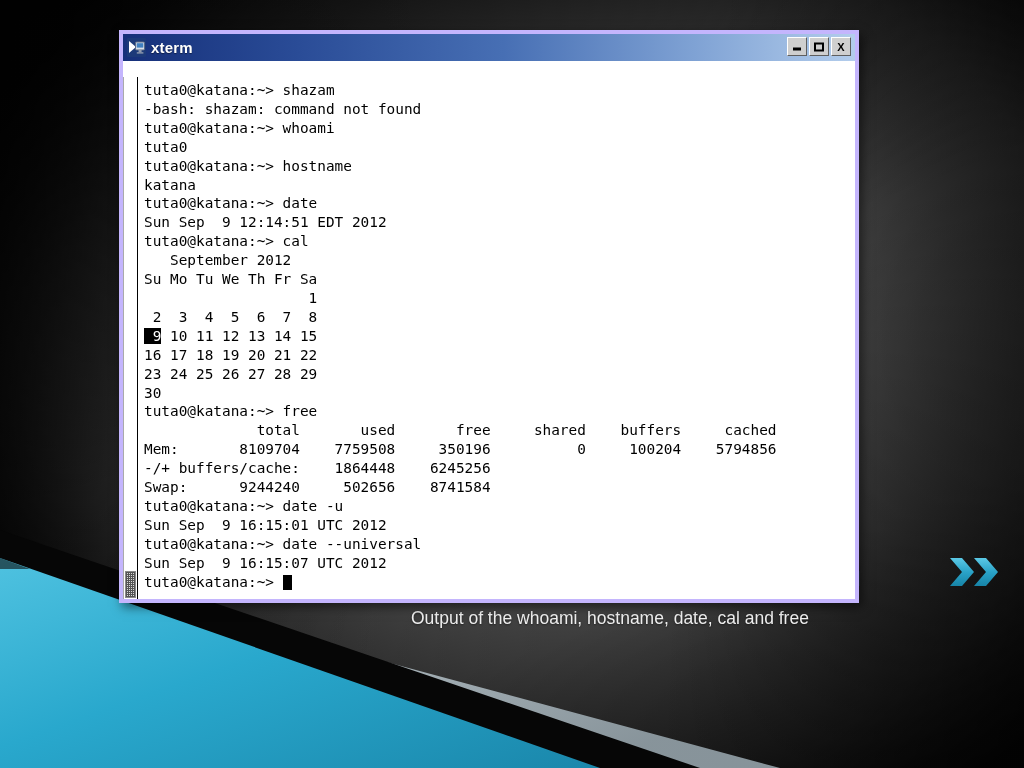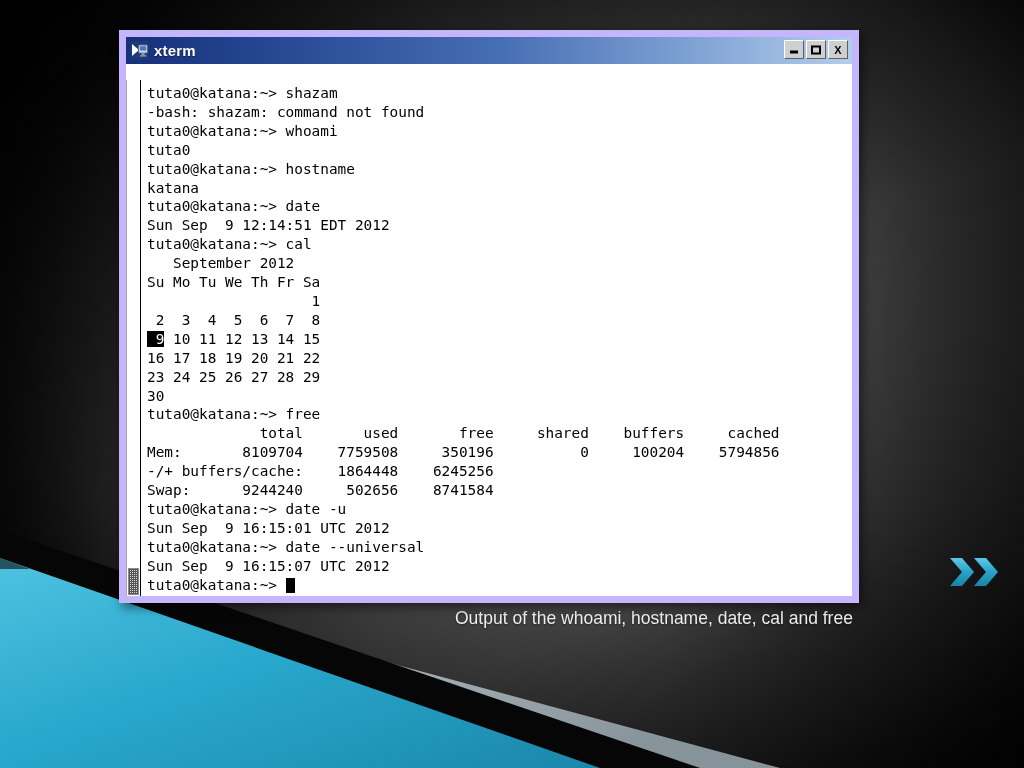--- a/index.html
+++ b/index.html
@@ -84,32 +84,31 @@
   }
   .slide-caption {
     position: absolute;
     left: 411px;
     top: 608px;
     font-size: 17.5px;
     color: #efefef;
     white-space: nowrap;
     text-shadow: 0 1px 2px rgba(0,0,0,0.45);
     z-index: 4;
-    margin-left: 44px;
   }
 
   
   .xterm-window {
     position: absolute;
     left: 119px;
     top: 30px;
     width: 740px;
     height: 573px;
     background: #ffffff;
-    border: 7px solid #c4b5fd;
+    border: 4px solid #c4b5fd;
     box-shadow: 3px 4px 10px rgba(0,0,0,0.55);
     z-index: 5;
     box-sizing: border-box;
   }
 
   .titlebar {
     position: relative;
     height: 27px;
     background: linear-gradient(to right, #16307a 0%, #2a4c97 24%, #476fb4 52%, #7fa2d4 78%, #b3cdec 100%);
     display: flex;

